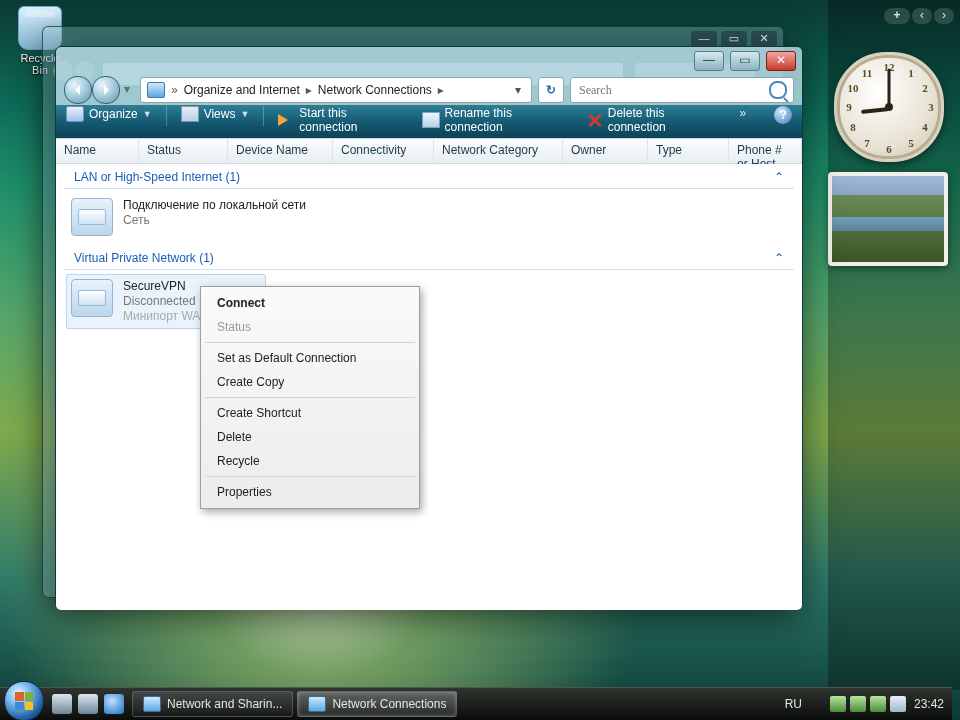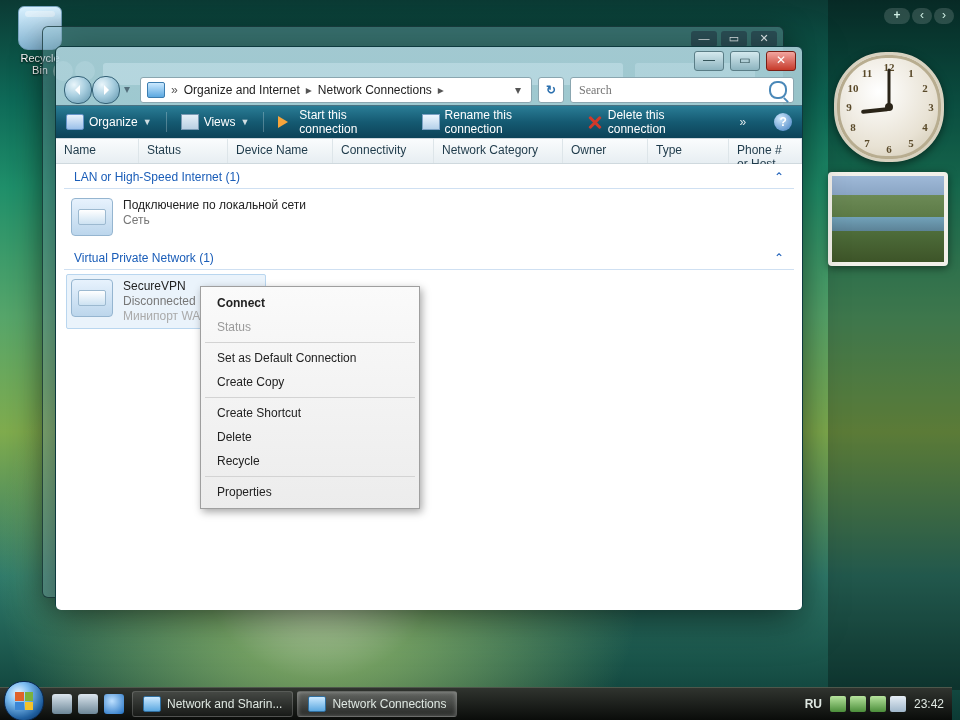--- a/index.html
+++ b/index.html
@@ -52,21 +52,21 @@
 .chev{color:#555;} .chevL{color:#555;transform:scaleX(-1);display:inline-block;}
 .addr-seg{color:#222;}
 .addr-space{flex:1;}
 .addr-drop{color:#555;cursor:pointer;padding:0 4px;}
 .refresh{width:24px;height:24px;border:1px solid #8aa6b0;border-radius:3px;background:#fff;display:flex;align-items:center;justify-content:center;color:#2a6fae;font-weight:bold;cursor:pointer;}
 .searchbox{width:210px;height:24px;border:1px solid #8aa6b0;border-radius:3px;background:#fff;display:flex;align-items:center;padding:0 6px;color:#777;}
 .searchbox input{border:0;outline:0;flex:1;font:12px "Segoe UI";color:#333;}
 .searchbox .mag{width:14px;height:14px;border:2px solid #4a88b8;border-radius:8px;position:relative;}
 .searchbox .mag:after{content:"";position:absolute;right:-4px;bottom:-4px;width:6px;height:2px;background:#4a88b8;transform:rotate(45deg);}
 
-.toolbar{height:32px;background:linear-gradient(180deg,#2a7d96,#155a72 50%,#0c4258);display:flex;align-items:center;gap:14px;padding:0 10px;color:#fff;border-top:1px solid rgba(255,255,255,.25);}
+.toolbar{height:32px;background:linear-gradient(180deg,#2a7d96,#155a72 50%,#0c4258);display:flex;align-items:flex-start;gap:14px;padding:0 10px;color:#fff;border-top:1px solid rgba(255,255,255,.25);}
 .tb-item{display:flex;align-items:center;gap:5px;cursor:pointer;}
 .tb-sep{width:1px;height:20px;background:rgba(255,255,255,.25);}
 .tb-drop{font-size:9px;opacity:.8;}
 .tb-ico{width:16px;height:14px;display:inline-block;}
 .ico-org{background:linear-gradient(180deg,#e8f1fb,#9cc1ea);border-radius:2px;border:1px solid #6795c9;}
 .ico-views{background:linear-gradient(180deg,#e4eef7,#b9cfe3);border:1px solid #7a99b4;}
 .ico-start{border:6px solid transparent;border-left:10px solid #f7a53b;width:0;height:0;}
 .ico-ren{background:linear-gradient(180deg,#eef6ff,#b5d1ea);border:1px solid #7ba1c4;}
 .ico-del{position:relative;}
 .ico-del:before,.ico-del:after{content:"";position:absolute;left:0;top:6px;width:16px;height:3px;background:#d13a2a;border-radius:1px;}
@@ -103,21 +103,21 @@
 .start-logo{width:18px;height:18px;display:grid;grid-template:1fr 1fr/1fr 1fr;gap:1px;}
 .start-logo span:nth-child(1){background:#e0622b;} .start-logo span:nth-child(2){background:#7bb13c;} .start-logo span:nth-child(3){background:#3c87d6;} .start-logo span:nth-child(4){background:#f4c22b;}
 .ql{display:flex;gap:6px;margin:0 8px;}
 .ql .q{width:20px;height:20px;border-radius:3px;background:linear-gradient(180deg,#dce6ee,#6d8798);cursor:pointer;}
 .ql .q.ie{background:radial-gradient(circle at 40% 35%,#bde0ff,#1e6fc2);}
 .task{display:flex;align-items:center;gap:6px;height:24px;padding:0 10px;border-radius:3px;background:linear-gradient(180deg,rgba(255,255,255,.12),rgba(255,255,255,.04));border:1px solid rgba(255,255,255,.18);cursor:pointer;margin-right:4px;max-width:156px;}
 .task.active{background:linear-gradient(180deg,rgba(255,255,255,.26),rgba(255,255,255,.10));box-shadow:inset 0 0 4px rgba(255,255,255,.3);}
 .task .ico{width:16px;height:14px;background:linear-gradient(180deg,#cbe9ff,#5ca8e0);border:1px solid #2f6fa0;border-radius:2px;flex-shrink:0;}
 .task-label{white-space:nowrap;overflow:hidden;text-overflow:ellipsis;}
 .tray{margin-left:auto;display:flex;align-items:center;gap:4px;padding:0 8px;}
-.tray .lang{margin-right:4px;font-weight:bold;}
+.tray .lang{margin-right:24px;}
 .tray .tic{width:16px;height:16px;background:linear-gradient(180deg,#b7e49e,#4b8e3a);border-radius:2px;}
 .tray .tic.vol{background:linear-gradient(180deg,#e6eef6,#9fb6ca);}
 .tray-time{margin-left:4px;}
 </style>
 </head>
 <body>
 
 <div class="desktop">
 
   <div class="recycle">

